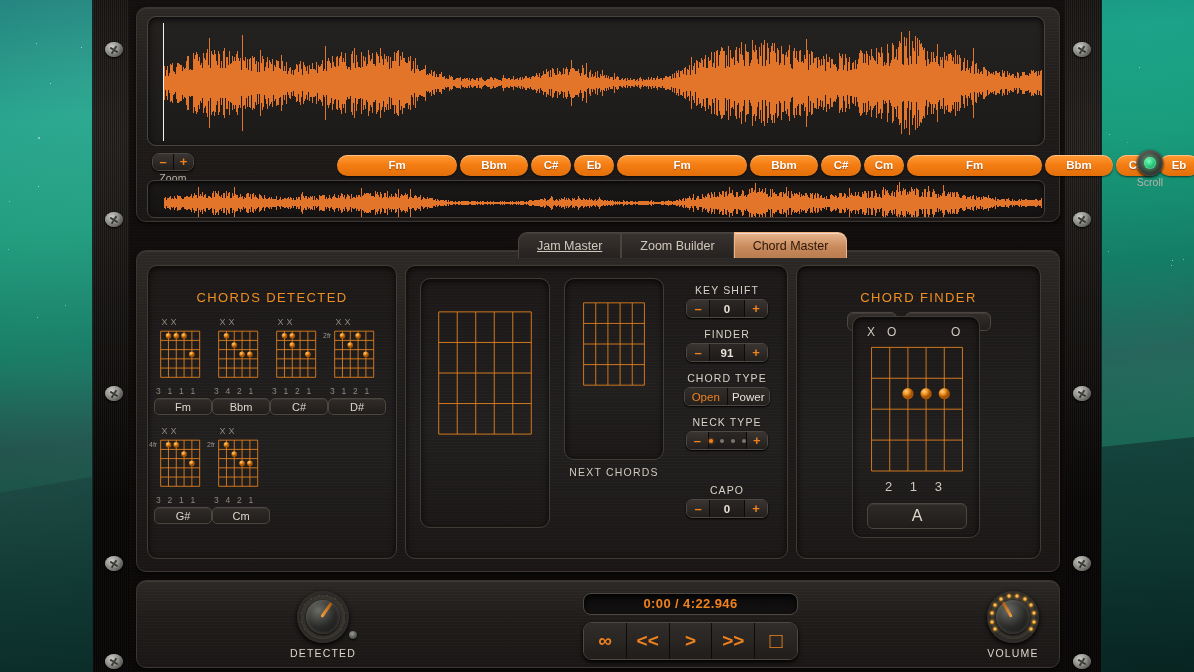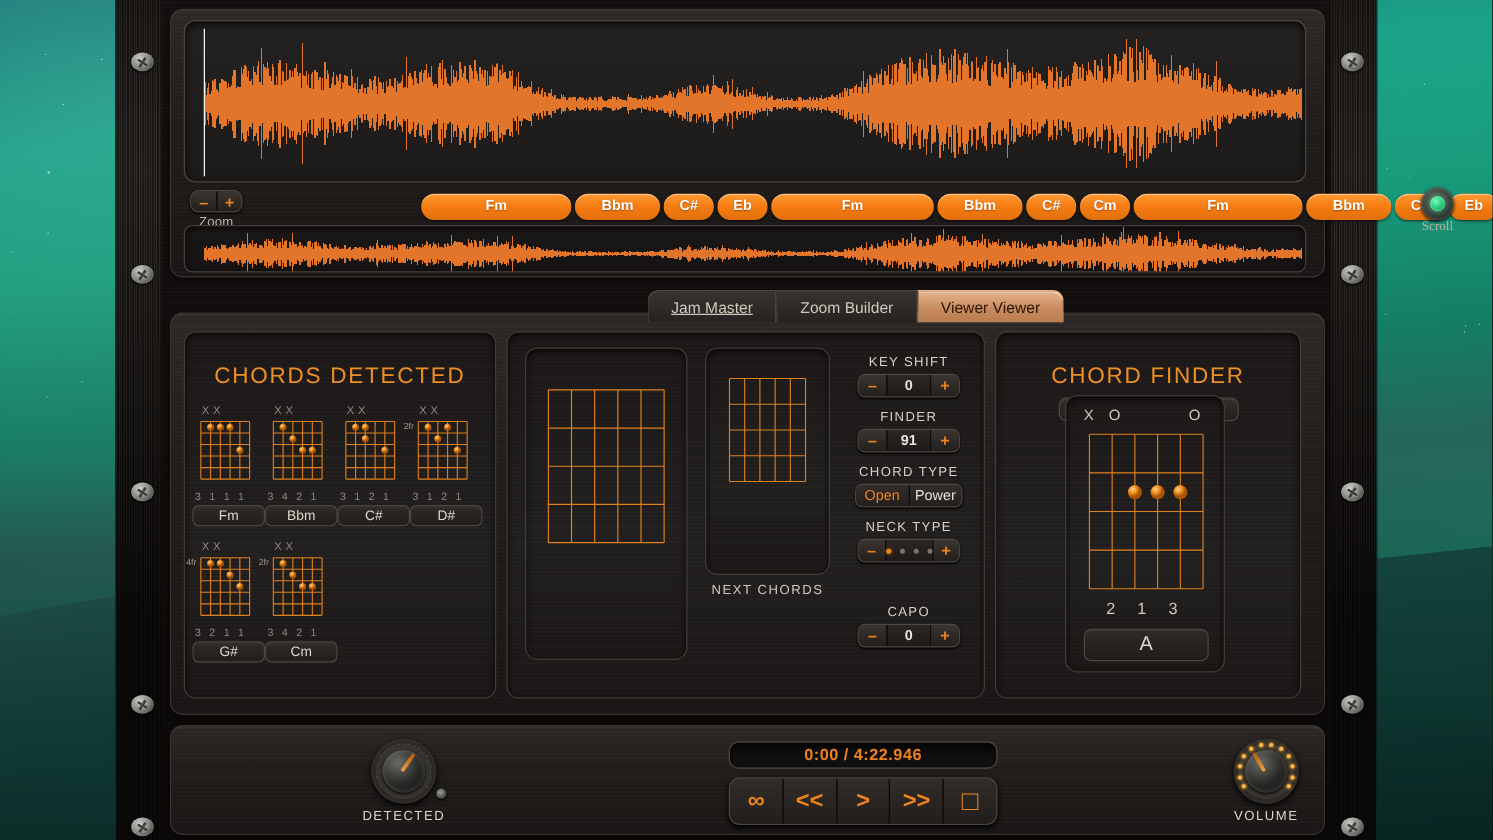--- a/index.html
+++ b/index.html
@@ -111,21 +111,21 @@
 
   #chordbar{position:absolute;left:200px;top:147px;width:790px;height:22px;}
   .chip{
     position:absolute; top:0; height:21px; border-radius:11px;
     background:linear-gradient(180deg,#ff9a36 0%,#f57d12 48%,#e26f0b 100%);
     box-shadow:inset 0 1px 0 rgba(255,255,255,.4), 0 1px 2px rgba(0,0,0,.6);
     color:#fff; font-size:11.5px; font-weight:bold; text-align:center; line-height:21px;
     text-shadow:0 1px 1px rgba(120,50,0,.7);
     cursor:pointer; overflow:hidden;
   }
-  #scroll-ctl{position:absolute;left:994px;top:142px;width:38px;text-align:center;font-family:Liberation Serif, serif;}
+  #scroll-ctl{position:absolute;left:994px;top:142px;width:38px;text-align:center;}
   .led-btn{
     width:26px;height:26px;border-radius:50%;margin:0 auto;
     background:radial-gradient(circle at 40% 32%, #5d5d58, #3a3a36 55%, #1c1c1a);
     box-shadow:0 1px 3px #000, inset 0 0 3px rgba(255,255,255,.25);
     display:flex;align-items:center;justify-content:center;cursor:pointer;
   }
   .led-btn i{
     width:12px;height:12px;border-radius:50%;display:block;
     background:radial-gradient(circle at 40% 35%, #79ffbe, #19c46f 55%, #0a6c3c);
     box-shadow:0 0 6px rgba(40,230,140,.8), inset 0 0 2px #d6ffe8;
@@ -153,21 +153,21 @@
   .tab:last-child{border-radius:0 9px 0 0;}
   .tab.active{
     background:linear-gradient(180deg,#e7b58e,#c98b5d 55%,#b97c4f);
     color:#2a1708;font-weight:normal;
     border-color:#f0b583;
     box-shadow:inset 0 1px 0 rgba(255,255,255,.5);
   }
   #mid-body{position:absolute;left:0;top:22px;width:924px;height:322px;}
 
   .section-title{
-    text-align:center;color:#ef8f23;font-size:18px;letter-spacing:1.4px;
+    text-align:center;color:#ef8f23;font-size:13px;letter-spacing:1.4px;
     padding-top:24px;
   }
 
   
   #detected{position:absolute;left:10px;top:14px;width:250px;height:294px;}
   .cgrid{display:flex;flex-wrap:wrap;gap:0;padding:12px 4px 0 6px;}
   .ccell{width:58px;margin-bottom:11px;}
   .mutes{height:11px;display:flex;gap:0;padding-left:6px;}
   .mutes span{width:9px;text-align:center;color:#8e8880;font-size:9px;line-height:11px;}
   .dgm{position:relative;width:47px;height:56px;margin-left:4px;}
@@ -482,21 +482,21 @@
           <path d="M16 17.022682111900618 L16 26.977317888099382 M17 15.891465209394077 L17 28.108534790605923 M18 18.891414520328492 L18 25.108585479671508 M19 17.294378826599512 L19 26.705621173400488 M20 17.199637016315926 L20 26.800362983684074 M21 15.977543666020594 L21 28.022456333979406 M22 15.443916014992709 L22 28.55608398500729 M23 17.881635854389636 L23 26.118364145610364 M24 16.81298308072521 L24 27.18701691927479 M25 18.129416239792963 L25 25.870583760207037 M26 15.267130737993869 L26 28.732869262006133 M27 16.513271751042275 L27 27.486728248957725 M28 18.339694752016833 L28 25.660305247983167 M29 13.95945442588928 L29 30.04054557411072 M30 14.823725533411434 L30 29.176274466588566 M31 14.61535093281978 L31 29.38464906718022 M32 14.634182501334443 L32 29.365817498665557 M33 17.388825120762647 L33 26.611174879237353 M34 18.298939879478755 L34 25.701060120521245 M35 17.74310889132727 L35 26.25689110867273 M36 16.37804677246382 L36 27.62195322753618 M37 16.484315905939575 L37 27.515684094060425 M38 15.270817777282058 L38 28.72918222271794 M39 15.230687972972158 L39 28.769312027027844 M40 16.36500826313401 L40 27.63499173686599 M41 16.066672778799227 L41 27.933327221200773 M42 14.914312892265908 L42 29.085687107734092 M43 13.271662990027053 L43 30.728337009972947 M44 17.398843488384685 L44 26.601156511615315 M45 14.876140973625176 L45 29.123859026374824 M46 11.660903194587481 L46 32.33909680541252 M47 13.964654349559996 L47 30.035345650440004 M48 14.37663933972302 L48 29.62336066027698 M49 17.153761939331222 L49 26.846238060668778 M50 5.555228993589608 L50 38.44477100641039 M51 15.265795740384869 L51 28.734204259615133 M52 13.458151494893501 L52 30.5418485051065 M53 14.942921974384644 L53 29.057078025615354 M54 10.683085656165272 L54 33.316914343834725 M55 16.400628102896356 L55 27.599371897103644 M56 13.910705076749958 L56 30.089294923250044 M57 13.197368295130353 L57 30.802631704869647 M58 17.425757197820342 L58 26.574242802179658 M59 17.415332957788593 L59 26.584667042211407 M60 14.834679803829273 L60 29.165320196170725 M61 14.976433153497723 L61 29.023566846502277 M62 15.522957811998515 L62 28.477042188001484 M63 17.014920545054473 L63 26.985079454945527 M64 12.140371102745572 L64 31.859628897254428 M65 10.44353919248024 L65 33.55646080751976 M66 15.516282423895149 L66 28.48371757610485 M67 10.396196942901836 L67 33.60380305709816 M68 12.06528997347722 L68 31.93471002652278 M69 12.924443144431267 L69 31.075556855568735 M70 10.32367207700482 L70 33.67632792299518 M71 14.928353500512234 L71 29.071646499487766 M72 16.05231279370377 L72 27.94768720629623 M73 13.529927068831777 L73 30.470072931168225 M74 17.37665520269811 L74 26.62334479730189 M75 12.201281749942988 L75 31.798718250057014 M76 12.272480888801455 L76 31.727519111198546 M77 17.332117679796927 L77 26.667882320203073 M78 9.757551719778316 L78 34.24244828022168 M79 14.739134000927757 L79 29.260865999072244 M80 11.52090287628668 L80 32.479097123713316 M81 11.215997232282794 L81 32.784002767717205 M82 17.22141941087679 L82 26.77858058912321 M83 17.209268493797794 L83 26.790731506202206 M84 12.241558008561684 L84 31.758441991438318 M85 15.237897566504811 L85 28.762102433495187 M86 5.621128666981235 L86 38.378871333018765 M87 12.514043476393843 L87 31.485956523606156 M88 13.982381885259798 L88 30.017618114740202 M89 14.013422843686575 L89 29.986577156313423 M90 16.987302922902813 L90 27.012697077097187 M91 15.878235396001742 L91 28.12176460399826 M92 12.774163976612586 L92 31.225836023387416 M93 15.627596052295985 L93 28.372403947704015 M94 15.178712858207447 L94 28.821287141792553 M95 17.728770750377077 L95 26.271229249622923 M96 15.91228211687697 L96 28.08771788312303 M97 16.983409086297407 L97 27.016590913702593 M98 12.581655258695424 L98 31.418344741304576 M99 11.559646278363923 L99 32.44035372163608 M100 11.621654808445703 L100 32.378345191554295 M101 16.24195637589723 L101 27.75804362410277 M102 13.375377101247693 L102 30.624622898752307 M103 17.910959058843538 L103 26.089040941156462 M104 12.947808970039254 L104 31.052191029960746 M105 11.942939365723998 L105 32.057060634276 M106 15.916860418643733 L106 28.083139581356267 M107 13.618962862294154 L107 30.381037137705846 M108 15.601777469563283 L108 28.39822253043672 M109 17.300081988962354 L109 26.699918011037646 M110 18.35025681717146 L110 25.64974318282854 M111 13.148291396675123 L111 30.851708603324877 M112 14.094502808996822 L112 29.905497191003178 M113 14.604671927326375 L113 29.395328072673625 M114 17.489310627587262 L114 26.510689372412738 M115 18.332653803844444 L115 25.667346196155556 M116 14.137981844822514 L116 29.862018155177488 M117 16.644276181975883 L117 27.355723818024117 M118 17.544703388070044 L118 26.455296611929956 M119 17.885546607370927 L119 26.114453392629073 M120 16.933702284727225 L120 27.066297715272775 M121 15.90378610237889 L121 28.096213897621112 M122 17.50904359240329 L122 26.49095640759671 M123 16.227120228664518 L123 27.772879771335482 M124 18.216818410031614 L124 25.783181589968386 M125 18.165278907044055 L125 25.834721092955945 M126 17.702160739769788 L126 26.297839260230212 M127 18.239107959954666 L127 25.760892040045334 M128 14.642449232412156 L128 29.357550767587846 M129 18.515536642733554 L129 25.484463357266446 M130 18.581849272794493 L130 25.418150727205507 M131 17.572726223419433 L131 26.427273776580567 M132 16.437986518266836 L132 27.562013481733164 M133 18.783064994300673 L133 25.216935005699327 M134 18.407588314824263 L134 25.592411685175737 M135 18.120802840128746 L135 25.879197159871254 M136 16.680883542108933 L136 27.319116457891067 M137 16.610070672496455 L137 27.389929327503545 M138 17.660856557433572 L138 26.339143442566428 M139 17.41379215084081 L139 26.58620784915919 M140 16.49036014623808 L140 27.50963985376192 M141 18.47919946731218 L141 25.52080053268782 M142 16.229903289444827 L142 27.770096710555173 M143 17.128280106276858 L143 26.871719893723142 M144 18.873223597889254 L144 25.126776402110746 M145 17.407348285225346 L145 26.592651714774654 M146 19.093338010051227 L146 24.906661989948773 M147 18.890176199187874 L147 25.109823800812126 M148 15.704826739536845 L148 28.295173260463155 M149 17.7502423414279 L149 26.2497576585721 M150 16.402715625810497 L150 27.597284374189503 M151 15.752792732485654 L151 28.247207267514348 M152 18.5796569825256 L152 25.4203430174744 M153 13.04157089291543 L153 30.95842910708457 M154 11.350583189483471 L154 32.64941681051653 M155 15.4588960396969 L155 28.5411039603031 M156 17.059306395510628 L156 26.940693604489372 M157 15.005687133577123 L157 28.994312866422877 M158 14.76244554269276 L158 29.23755445730724 M159 17.573412525690667 L159 26.426587474309333 M160 15.717112224092146 L160 28.282887775907852 M161 17.43510414890118 L161 26.56489585109882 M162 14.957795789320697 L162 29.0422042106793 M163 16.104407546373633 L163 27.895592453626367 M164 15.168472021456502 L164 28.831527978543498 M165 19.08225047032158 L165 24.91774952967842 M166 14.669047417947683 L166 29.33095258205232 M167 19.0449522396961 L167 24.9550477603039 M168 16.54313997625252 L168 27.45686002374748 M169 17.52221153696138 L169 26.47778846303862 M170 18.94444596072353 L170 25.05555403927647 M171 14.20815688999519 L171 29.791843110004812 M172 14.780749962599877 L172 29.219250037400123 M173 15.262363771957165 L173 28.737636228042835 M174 14.25683728222607 L174 29.74316271777393 M175 14.43254830396187 L175 29.56745169603813 M176 14.489990811794812 L176 29.51000918820519 M177 18.324455502212228 L177 25.675544497787772 M178 15.833275785042183 L178 28.166724214957817 M179 17.919389058892897 L179 26.080610941107103 M180 16.950309418591072 L180 27.049690581408928 M181 14.191588698798801 L181 29.808411301201197 M182 16.758000950772555 L182 27.241999049227445 M183 17.64679650757206 L183 26.35320349242794 M184 15.501389591499112 L184 28.498610408500888 M185 15.407688427122604 L185 28.592311572877396 M186 13.11061272220383 L186 30.889387277796168 M187 16.46112400101143 L187 27.53887599898857 M188 16.7107273416011 L188 27.2892726583989 M189 17.319053972565975 L189 26.680946027434025 M190 13.919702938902239 L190 30.08029706109776 M191 16.536222370483348 L191 27.463777629516652 M192 14.618975926721141 L192 29.38102407327886 M193 12.089148304601643 L193 31.910851695398357 M194 12.537926114460646 L194 31.462073885539354 M195 15.722112267459357 L195 28.27788773254064 M196 14.49050221348833 L196 29.50949778651167 M197 17.538343679926133 L197 26.461656320073867 M198 15.586059838945788 L198 28.413940161054214 M199 12.730193978028487 L199 31.26980602197151 M200 13.94266941954767 L200 30.05733058045233 M201 14.959201318433976 L201 29.040798681566024 M202 17.571165027740676 L202 26.428834972259324 M203 13.481180028578086 L203 30.518819971421912 M204 16.96634866359185 L204 27.03365133640815 M205 16.424481754952197 L205 27.575518245047803 M206 16.329930607188416 L206 27.670069392811584 M207 17.022387080394626 L207 26.977612919605374 M208 14.495942613274684 L208 29.504057386725314 M209 16.299204646132637 L209 27.700795353867363 M210 13.586371940267968 L210 30.413628059732034 M211 14.389740214166363 L211 29.610259785833637 M212 15.989880639016487 L212 28.010119360983513 M213 7.386183833079521 L213 36.61381616692048 M214 14.634514365399294 L214 29.365485634600706 M215 13.504787741129496 L215 30.495212258870502 M216 12.185564514573583 L216 31.814435485426415 M217 12.57898230738256 L217 31.42101769261744 M218 12.353515337872992 L218 31.64648466212701 M219 12.443777843283284 L219 31.556222156716714 M220 12.211855476795765 L220 31.788144523204235 M221 13.04546651825818 L221 30.95453348174182 M222 12.205411944301986 L222 31.794588055698014 M223 14.919559558088565 L223 29.080440441911435 M224 14.639403727288265 L224 29.360596272711735 M225 15.477448011622563 L225 28.522551988377437 M226 16.45052299190656 L226 27.54947700809344 M227 9.873670821558829 L227 34.12632917844117 M228 13.35942639669552 L228 30.64057360330448 M229 11.182495896788389 L229 32.81750410321161 M230 13.67749445611478 L230 30.32250554388522 M231 16.322321864606565 L231 27.677678135393435 M232 11.079201204507612 L232 32.92079879549239 M233 12.701834198027623 L233 31.298165801972377 M234 16.65085666052656 L234 27.34914333947344 M235 16.4735448151482 L235 27.5264551848518 M236 11.540393258031251 L236 32.45960674196875 M237 12.08772457451309 L237 31.91227542548691 M238 15.793581385350226 L238 28.206418614649774 M239 10.48753199394506 L239 33.51246800605494 M240 16.77456493803394 L240 27.22543506196606 M241 14.852649832076768 L241 29.147350167923232 M242 15.86409599058344 L242 28.13590400941656 M243 13.261964637327944 L243 30.738035362672058 M244 15.729622935626177 L244 28.270377064373825 M245 15.396269146548034 L245 28.603730853451964 M246 15.571814661302554 L246 28.428185338697446 M247 12.457999073200547 L247 31.542000926799453 M248 12.766867771899518 L248 31.23313222810048 M249 15.838732951250773 L249 28.161267048749227 M250 7.612988030855671 L250 36.387011969144325 M251 16.937908521476018 L251 27.062091478523982 M252 14.700041363451318 L252 29.29995863654868 M253 13.177421280033384 L253 30.822578719966614 M254 14.091178796028121 L254 29.90882120397188 M255 15.133523239990431 L255 28.86647676000957 M256 14.188466087720094 L256 29.811533912279906 M257 12.067922371271669 L257 31.93207762872833 M258 14.232371746615858 L258 29.767628253384142 M259 12.632437766663168 L259 31.367562233336834 M260 18.00468112747233 L260 25.99531887252767 M261 15.88074869388507 L261 28.11925130611493 M262 7.744752895649352 L262 36.255247104350644 M263 15.972326713040331 L263 28.02767328695967 M264 17.496256020338038 L264 26.503743979661962 M265 16.865677718149254 L265 27.134322281850746 M266 14.573423476696696 L266 29.426576523303304 M267 14.3435764880088 L267 29.6564235119912 M268 15.109795322007042 L268 28.89020467799296 M269 17.171373021584 L269 26.828626978416 M270 15.750813873882816 L270 28.249186126117184 M271 16.07892345437219 L271 27.92107654562781 M272 14.455449525773705 L272 29.544550474226295 M273 18.946796003442287 L273 25.053203996557713 M274 17.76210091988022 L274 26.23789908011978 M275 15.806634573561618 L275 28.193365426438383 M276 16.884770727292892 L276 27.115229272707108 M277 18.447647183906728 L277 25.552352816093272 M278 18.44278951409088 L278 25.55721048590912 M279 16.126681579550954 L279 27.873318420449046 M280 18.23102919147538 L280 25.76897080852462 M281 16.54429154325567 L281 27.45570845674433 M282 16.982661303416045 L282 27.017338696583955 M283 16.6631472825785 L283 27.3368527174215 M284 17.063768554471004 L284 26.936231445528996 M285 19.360723322312396 L285 24.639276677687604 M286 19.141989572594092 L286 24.858010427405908 M287 18.477081925991296 L287 25.522918074008704 M288 19.911557547911997 L288 24.088442452088003 M289 18.279150387363615 L289 25.720849612636385 M290 18.55086438729101 L290 25.44913561270899 M291 19.605745843587336 L291 24.394254156412664 M292 19.037173035085367 L292 24.962826964914633 M293 18.974741141553913 L293 25.025258858446087 M294 18.51212319517433 L294 25.48787680482567 M295 19.067836089448697 L295 24.932163910551303 M296 19.924684497623602 L296 24.075315502376398 M297 19.44632989446254 L297 24.55367010553746 M298 19.185610275598886 L298 24.814389724401114 M299 20.74979571687155 L299 23.25020428312845 M300 19.430294653554462 L300 24.569705346445538 M301 20.54748562790268 L301 23.45251437209732 M302 19.914651356405933 L302 24.085348643594067 M303 20.444028803017044 L303 23.555971196982956 M304 19.719512336980614 L304 24.280487663019386 M305 20.536471196751446 L305 23.463528803248554 M306 20.567559319418397 L306 23.432440680581603 M307 20.3603365836797 L307 23.6396634163203 M308 20.88182462103191 L308 23.11817537896809 M309 21.18244351765627 L309 22.81755648234373 M310 20.16878307554721 L310 23.83121692445279 M311 20.249889786910213 L311 23.750110213089787 M312 21.115299124225647 L312 22.884700875774353 M313 20.231341041093387 L313 23.768658958906613 M314 20.013274100684225 L314 23.986725899315775 M315 20.335190681034323 L315 23.664809318965677 M316 20.005689414401395 L316 23.994310585598605 M317 20.40012674673839 L317 23.59987325326161 M318 20.24342939771313 L318 23.75657060228687 M319 20.403270360078324 L319 23.596729639921676 M320 20.102008591596974 L320 23.897991408403026 M321 21.203067838172927 L321 22.796932161827073 M322 21.09348597424174 L322 22.90651402575826 M323 19.99292607988274 L323 24.00707392011726 M324 20.025934711065112 L324 23.974065288934888 M325 20.078714813285842 L325 23.921285186714158 M326 20.450465565788775 L326 23.549534434211225 M327 20.251294101252824 L327 23.748705898747176 M328 20.76528877617479 L328 23.23471122382521 M329 20.330784267596336 L329 23.669215732403664 M330 21.211420328244298 L330 22.788579671755702 M331 20.72264639496368 L331 23.27735360503632 M332 20.422910696124152 L332 23.577089303875848 M333 21.052976786047676 L333 22.947023213952324 M334 20.49991420258205 L334 23.50008579741795 M335 20.411714962571725 L335 23.588285037428275 M336 20.894637860731518 L336 23.105362139268482 M337 21.12821802753779 L337 22.87178197246221 M338 21.11094768064979 L338 22.88905231935021 M339 20.179999612312763 L339 23.820000387687237 M340 20.634186739279976 L340 23.365813260720024 M341 21.17646796366408 L341 22.82353203633592 M342 20.388297003347567 L342 23.611702996652433 M343 21.227378157607923 L343 22.772621842392077 M344 20.993042353513204 L344 23.006957646486796 M345 20.210794225688463 L345 23.789205774311537 M346 20.971020838133533 L346 23.028979161866467 M347 20.953250688417466 L347 23.046749311582534 M348 21.222940389146537 L348 22.777059610853463 M349 20.850305424983755 L349 23.149694575016245 M350 20.711081010093483 L350 23.288918989906517 M351 20.720031063250282 L351 23.279968936749718 M352 20.11017794580114 L352 23.88982205419886 M353 20.58660280638123 L353 23.41339719361877 M354 20.229935284619188 L354 23.770064715380812 M355 21.164813921057068 L355 22.835186078942932 M356 20.083225055034845 L356 23.916774944965155 M357 20.798678759367522 L357 23.201321240632478 M358 20.865304316344346 L358 23.134695683655654 M359 20.791944789318343 L359 23.208055210681657 M360 20.62755002612972 L360 23.37244997387028 M361 20.64729880925049 L361 23.35270119074951 M362 19.85416963983149 L362 24.14583036016851 M363 20.53511222532164 L363 23.46488777467836 M364 20.29032002786096 L364 23.70967997213904 M365 20.78739095094399 L365 23.21260904905601 M366 21.063900350486815 L366 22.936099649513185 M367 20.845930291467315 L367 23.154069708532685 M368 20.228928318981513 L368 23.771071681018487 M369 20.735469285251327 L369 23.264530714748673 M370 20.03081564036143 L370 23.96918435963857 M371 20.74800539942086 L371 23.25199460057914 M372 20.10249552294654 L372 23.89750447705346 M373 19.871794829222413 L373 24.128205170777587 M374 19.700766136192044 L374 24.299233863807956 M375 20.158130207917402 L375 23.841869792082598 M376 20.563742690518666 L376 23.436257309481334 M377 20.76739152683522 L377 23.23260847316478 M378 20.47033701028098 L378 23.52966298971902 M379 20.65050634097737 L379 23.34949365902263 M380 19.828283255346946 L380 24.171716744653054 M381 19.35654910837291 L381 24.64345089162709 M382 18.972127390415267 L382 25.027872609584733 M383 18.743849540781586 L383 25.256150459218414 M384 20.227382821164845 L384 23.772617178835155 M385 20.209985299596973 L385 23.790014700403027 M386 18.986962677720985 L386 25.013037322279015 M387 18.848921099805207 L387 25.151078900194793 M388 18.86746420571035 L388 25.13253579428965 M389 18.630130291350223 L389 25.369869708649777 M390 18.601986067750218 L390 25.398013932249782 M391 18.887650871371605 L391 25.112349128628395 M392 17.850410622964258 L392 26.149589377035742 M393 17.775652890195843 L393 26.224347109804157 M394 18.131416301104924 L394 25.868583698895076 M395 19.021874186587787 L395 24.978125813412213 M396 16.917832006280605 L396 27.082167993719395 M397 17.501912342294094 L397 26.498087657705906 M398 20.202011556982143 L398 23.797988443017857 M399 19.03197217700099 L399 24.96802782299901 M400 19.031212814606924 L400 24.968787185393076 M401 18.365222860452477 L401 25.634777139547523 M402 16.6554297877653 L402 27.3445702122347 M403 15.127398673152074 L403 28.872601326847928 M404 16.216409093754805 L404 27.783590906245195 M405 18.88137698818063 L405 25.11862301181937 M406 19.79856819930468 L406 24.20143180069532 M407 18.928048063702402 L407 25.071951936297598 M408 18.043781074497907 L408 25.956218925502093 M409 18.570885463379476 L409 25.429114536620524 M410 19.71594129327637 L410 24.28405870672363 M411 18.42785844669301 L411 25.57214155330699 M412 18.891584068037524 L412 25.108415931962476 M413 16.797707462168027 L413 27.202292537831973 M414 17.84756338863702 L414 26.15243661136298 M415 17.72742476021211 L415 26.27257523978789 M416 15.98118158115503 L416 28.018818418844972 M417 18.79313306280265 L417 25.20686693719735 M418 16.9545508410837 L418 27.0454491589163 M419 19.272906280299214 L419 24.727093719700786 M420 17.104225501800748 L420 26.895774498199252 M421 17.701563573459985 L421 26.298436426540015 M422 19.39524445606139 L422 24.60475554393861 M423 19.55178505749709 L423 24.44821494250291 M424 17.189530303749443 L424 26.810469696250557 M425 17.966619553563284 L425 26.033380446436716 M426 16.886701600110968 L426 27.113298399889032 M427 19.2034761035114 L427 24.7965238964886 M428 18.996150442285458 L428 25.003849557714542 M429 17.729494968590146 L429 26.270505031409854 M430 15.249909176919605 L430 28.750090823080395 M431 17.042670048280247 L431 26.957329951719753 M432 17.503082811668293 L432 26.496917188331707 M433 19.49513251895721 L433 24.50486748104279 M434 19.423062100333674 L434 24.576937899666326 M435 17.206984796719222 L435 26.793015203280778 M436 17.858009929099083 L436 26.141990070900917 M437 19.24852651602496 L437 24.75147348397504 M438 18.305421257065895 L438 25.694578742934105 M439 18.83154304274504 L439 25.16845695725496 M440 19.380565225839774 L440 24.619434774160226 M441 17.449547238719276 L441 26.550452761280724 M442 19.290527174268025 L442 24.709472825731975 M443 18.33638886851609 L443 25.66361113148391 M444 18.89689037034087 L444 25.10310962965913 M445 20.3102596391185 L445 23.6897403608815 M446 19.011636419880872 L446 24.988363580119128 M447 18.005322655171756 L447 25.994677344828244 M448 19.976081686961777 L448 24.023918313038223 M449 19.26247872542922 L449 24.73752127457078 M450 18.009142263379466 L450 25.990857736620534 M451 16.38046328740645 L451 27.61953671259355 M452 18.254448981999893 L452 25.745551018000107 M453 19.043291563327568 L453 24.956708436672432 M454 18.60296867008862 L454 25.39703132991138 M455 19.86673121557766 L455 24.13326878442234 M456 18.593207363211437 L456 25.406792636788563 M457 19.228748610940233 L457 24.771251389059767 M458 20.34051690672529 L458 23.65948309327471 M459 19.389721613022004 L459 24.610278386977996 M460 19.607139671427255 L460 24.392860328572745 M461 20.051014604111153 L461 23.948985395888847 M462 19.24357551680523 L462 24.75642448319477 M463 19.99955936471898 L463 24.00044063528102 M464 19.26536103444088 L464 24.73463896555912 M465 20.218877748862667 L465 23.781122251137333 M466 20.80568045690402 L466 23.19431954309598 M467 19.627696350652695 L467 24.372303649347305 M468 20.701400113308154 L468 23.298599886691846 M469 20.0182908339128 L469 23.9817091660872 M470 20.760898465165344 L470 23.239101534834656 M471 20.347617967965224 L471 23.652382032034776 M472 21.087044653637378 L472 22.912955346362622 M473 20.669967573541076 L473 23.330032426458924 M474 20.97946859490474 L474 23.02053140509526 M475 19.11850441231416 L475 24.88149558768584 M476 20.3711647312153 L476 23.6288352687847 M477 21.108891016420394 L477 22.891108983579606 M478 20.06352565138206 L478 23.93647434861794 M479 20.259987290877845 L479 23.740012709122155 M480 20.812131303586128 L480 23.187868696413872 M481 20.792799485950173 L481 23.207200514049827 M482 20.18538050983724 L482 23.81461949016276 M483 20.08068488507936 L483 23.91931511492064 M484 20.126683417872844 L484 23.873316582127156 M485 20.557372902550444 L485 23.442627097449556 M486 20.564844635647184 L486 23.435155364352816 M487 20.129982078987165 L487 23.870017921012835 M488 20.9429878700762 L488 23.0570121299238 M489 21.145869291021427 L489 22.854130708978573 M490 20.24664785004903 L490 23.75335214995097 M491 20.33518752675652 L491 23.66481247324348 M492 20.412566467374827 L492 23.587433532625173 M493 20.317208744094337 L493 23.682791255905663 M494 20.054266944808077 L494 23.945733055191923 M495 20.440387760861025 L495 23.559612239138975 M496 20.44294916228622 L496 23.55705083771378 M497 20.02226837832959 L497 23.97773162167041 M498 20.241426619062864 L498 23.758573380937136 M499 20.092960470617264 L499 23.907039529382736 M500 20.139581297360166 L500 23.860418702639834 M501 20.579240759539996 L501 23.420759240460004 M502 20.38311317308392 L502 23.61688682691608 M503 19.181127641370114 L503 24.818872358629886 M504 21.24149486975255 L504 22.75850513024745 M505 19.935624357982363 L505 24.064375642017637 M506 20.556022083081317 L506 23.443977916918683 M507 21.102961988025793 L507 22.897038011974207 M508 20.896602863149997 L508 23.103397136850003 M509 21.105325931484497 L509 22.894674068515503 M510 20.74575343638617 L510 23.25424656361383 M511 20.68289602356008 L511 23.31710397643992 M512 21.13778924666935 L512 22.86221075333065 M513 20.44345296671587 L513 23.55654703328413 M514 20.348406778302706 L514 23.651593221697294 M515 20.206577839751446 L515 23.793422160248554 M516 20.60304345481994 L516 23.39695654518006 M517 19.958207283007184 L517 24.041792716992816 M518 20.36827132537669 L518 23.63172867462331 M519 20.334897041172297 L519 23.665102958827703 M520 19.121435462820024 L520 24.878564537179976 M521 19.57283633414037 L521 24.42716366585963 M522 19.604675350781513 L522 24.395324649218487 M523 20.45580958936951 L523 23.54419041063049 M524 20.55006719446836 L524 23.44993280553164 M525 20.39046517082275 L525 23.60953482917725 M526 20.371211617370683 L526 23.628788382629317 M527 20.42603367116729 L527 23.57396632883271 M528 18.585185297675064 L528 25.414814702324936 M529 18.719323074939357 L529 25.280676925060643 M530 19.782911838542326 L530 24.217088161457674 M531 17.540950143176687 L531 26.459049856823313 M532 18.70538210461776 L532 25.29461789538224 M533 19.99954663890571 L533 24.00045336109429 M534 18.336333806905884 L534 25.663666193094116 M535 17.461807687208847 L535 26.538192312791153 M536 19.707955311808625 L536 24.292044688191375 M537 16.73948364065997 L537 27.26051635934003 M538 17.606180871865718 L538 26.393819128134282 M539 17.062380503396422 L539 26.937619496603578 M540 16.621407033293487 L540 27.378592966706513 M541 15.08596809704775 L541 28.91403190295225 M542 17.18805618102804 L542 26.81194381897196 M543 19.321201925681216 L543 24.678798074318784 M544 17.190875924066088 L544 26.809124075933912 M545 12.800089077520015 L545 31.199910922479987 M546 19.10477331422327 L546 24.89522668577673 M547 18.677087054906757 L547 25.322912945093243 M548 16.87001145277965 L548 27.12998854722035 M549 14.596267238579973 L549 29.403732761420027 M550 15.307783706049115 L550 28.692216293950885 M551 18.418208356806367 L551 25.581791643193633 M552 17.774196124799943 L552 26.225803875200057 M553 18.02170942343474 L553 25.97829057656526 M554 13.340023534633339 L554 30.65997646536666 M555 16.102238745633063 L555 27.897761254366937 M556 16.647646631049252 L556 27.352353368950748 M557 15.459830869867963 L557 28.540169130132035 M558 15.648084941924925 L558 28.351915058075075 M559 12.869061024196903 L559 31.130938975803097 M560 11.992499534575831 L560 32.00750046542417 M561 14.464547960183209 L561 29.53545203981679 M562 17.024902121711158 L562 26.975097878288842 M563 11.102502981264252 L563 32.89749701873575 M564 13.227466844377316 L564 30.772533155622682 M565 16.02307593709747 L565 27.97692406290253 M566 10.748341135335297 L566 33.251658864664705 M567 15.550608567815857 L567 28.449391432184143 M568 16.076378609063212 L568 27.923621390936788 M569 14.705889526028809 L569 29.29411047397119 M570 15.999401651139204 L570 28.000598348860798 M571 10.848496282606117 L571 33.15150371739388 M572 12.988673969471435 L572 31.011326030528565 M573 13.690228305628636 L573 30.309771694371364 M574 9.799453583983997 L574 34.200546416016 M575 9.774177056263744 L575 34.225822943736254 M576 15.529151277335952 L576 28.470848722664048 M577 10.715921593517514 L577 33.284078406482486 M578 10.039945484911495 L578 33.9600545150885 M579 15.050681750136272 L579 28.94931824986373 M580 13.105808427215301 L580 30.8941915727847 M581 5.5176544377999015 L581 38.482345562200095 M582 11.724530940770341 L582 32.27546905922966 M583 11.754092345158481 L583 32.24590765484152 M584 8.618567053141875 L584 35.381432946858126 M585 14.057175809390511 L585 29.94282419060949 M586 16.329585989173342 L586 27.670414010826658 M587 15.523882669442775 L587 28.476117330557223 M588 10.640621562957316 L588 33.359378437042686 M589 11.019304686071214 L589 32.980695313928784 M590 16.33988510280201 L590 27.66011489719799 M591 14.872714191410385 L591 29.127285808589615 M592 15.406935614029571 L592 28.59306438597043 M593 12.652090925682982 L593 31.347909074317016 M594 9.467625352695384 L594 34.532374647304614 M595 10.25499731148687 L595 33.74500268851313 M596 14.677017688139946 L596 29.322982311860052 M597 13.802398638604103 L597 30.197601361395897 M598 15.647888450580421 L598 28.35211154941958 M599 14.187882919813227 L599 29.812117080186773 M600 13.27995615551941 L600 30.720043844480593 M601 7.863300514028088 L601 36.13669948597191 M602 12.329817912180234 L602 31.670182087819768 M603 6.861940143142489 L603 37.13805985685751 M604 7.089657887633772 L604 36.91034211236623 M605 10.695692332293595 L605 33.304307667706404 M606 9.247204531222636 L606 34.752795468777364 M607 2.2512646618949432 L607 41.74873533810506 M608 11.521253568150593 L608 32.47874643184941 M609 10.522798099108925 L609 33.477201900891075 M610 10.909527137409988 L610 33.09047286259001 M611 7.398845748370775 L611 36.601154251629225 M612 10.97155696581792 L612 33.02844303418208 M613 9.644860412039845 L613 34.35513958796015 M614 7.955428713768638 L614 36.04457128623136 M615 12.046640330696663 L615 31.95335966930334 M616 10.592939810535219 L616 33.40706018946478 M617 7.4056015833375195 L617 36.59439841666248 M618 12.606086583579685 L618 31.393913416420315 M619 12.79099516535984 L619 31.20900483464016 M620 16.045065547792994 L620 27.954934452207006 M621 14.564522186361373 L621 29.435477813638627 M622 7.7490264260939075 L622 36.250973573906094 M623 15.90961891833415 L623 28.09038108166585 M624 8.046207579881607 L624 35.95379242011839 M625 11.730797110040937 L625 32.26920288995906 M626 11.387440965509855 L626 32.61255903449015 M627 12.535907735444669 L627 31.464092264555333 M628 12.531137243135339 L628 31.46886275686466 M629 14.85388696552975 L629 29.14611303447025 M630 15.06139255261289 L630 28.93860744738711 M631 12.19730414288537 L631 31.802695857114628 M632 11.431139180992508 L632 32.56886081900749 M633 10.600921271291215 L633 33.39907872870879 M634 16.347276615930767 L634 27.652723384069233 M635 11.183926877236079 L635 32.816073122763925 M636 13.490823009278447 L636 30.509176990721553 M637 11.677028997442168 L637 32.322971002557836 M638 6.216693001861854 L638 37.783306998138144 M639 15.366235817400351 L639 28.63376418259965 M640 10.332434670546808 L640 33.66756532945319 M641 16.90178691258358 L641 27.09821308741642 M642 17.09050696446135 L642 26.90949303553865 M643 9.883098411747122 L643 34.11690158825288 M644 13.35174994783591 L644 30.64825005216409 M645 14.742644246948165 L645 29.257355753051833 M646 12.068978135676009 L646 31.93102186432399 M647 13.310662849519918 L647 30.689337150480082 M648 12.413161580103228 L648 31.58683841989677 M649 12.899402170761771 L649 31.10059782923823 M650 13.938066683039153 L650 30.061933316960847 M651 10.540934984291349 L651 33.45906501570865 M652 15.960410394908662 L652 28.039589605091336 M653 13.326695154858447 L653 30.67330484514155 M654 14.838733286604798 L654 29.1612667133952 M655 13.570116044966477 L655 30.429883955033525 M656 15.278558268265275 L656 28.721441731734725 M657 11.755235039781114 L657 32.24476496021889 M658 12.09892187518372 L658 31.90107812481628 M659 13.568543449844826 L659 30.431456550155175 M660 15.960374021310258 L660 28.03962597868974 M661 17.043565379664013 L661 26.956434620335987 M662 11.56482991487335 L662 32.43517008512665 M663 13.444227692516238 L663 30.555772307483764 M664 11.502144296295427 L664 32.49785570370457 M665 17.710174766855346 L665 26.289825233144654 M666 13.611966693320507 L666 30.388033306679493 M667 11.79734862728757 L667 32.20265137271243 M668 17.204599443260953 L668 26.795400556739047 M669 11.970829644981395 L669 32.02917035501861 M670 13.320648505889324 L670 30.679351494110676 M671 16.842522833129507 L671 27.157477166870493 M672 15.059186878770054 L672 28.940813121229944 M673 13.68284271026412 L673 30.31715728973588 M674 17.370589921169692 L674 26.629410078830308 M675 16.520659076248986 L675 27.479340923751014 M676 15.61404305187591 L676 28.38595694812409 M677 17.891605351214945 L677 26.108394648785055 M678 15.284013140449419 L678 28.715986859550583 M679 18.103067497067443 L679 25.896932502932557 M680 17.585196390990465 L680 26.414803609009535 M681 17.693123147546444 L681 26.306876852453556 M682 14.317343394924192 L682 29.682656605075806 M683 13.404638913863447 L683 30.595361086136553 M684 13.820386085536951 L684 30.179613914463047 M685 14.61812685523085 L685 29.381873144769152 M686 16.28073704600015 L686 27.71926295399985 M687 13.7094504109711 L687 30.2905495890289 M688 15.031433502135908 L688 28.968566497864092 M689 16.581780618227242 L689 27.418219381772758 M690 15.751392076332207 L690 28.24860792366779 M691 11.947620441398987 L691 32.05237955860101 M692 11.72121778959264 L692 32.27878221040736 M693 12.150339222866192 L693 31.849660777133806 M694 16.128603434262587 L694 27.871396565737413 M695 15.082889538197243 L695 28.917110461802757 M696 12.152343618006748 L696 31.847656381993254 M697 12.752737514417047 L697 31.24726248558295 M698 16.790627878881196 L698 27.209372121118804 M699 14.98505557092858 L699 29.01494442907142 M700 15.923926803963404 L700 28.076073196036596 M701 6.804108078862873 L701 37.195891921137125 M702 13.727792584593367 L702 30.272207415406633 M703 12.239492424132472 L703 31.76050757586753 M704 13.96001758904061 L704 30.03998241095939 M705 14.935751896956177 L705 29.064248103043823 M706 14.61914185211987 L706 29.38085814788013 M707 10.872816417607186 L707 33.12718358239282 M708 15.049313471624414 L708 28.950686528375584 M709 14.183485634960867 L709 29.816514365039133 M710 10.639569528456315 L710 33.36043047154369 M711 14.612776660670288 L711 29.38722333932971 M712 16.264409843996983 L712 27.735590156003017 M713 16.32182380532423 L713 27.67817619467577 M714 10.529288454849304 L714 33.47071154515069 M715 13.190755257461294 L715 30.809244742538706 M716 10.4190379786678 L716 33.5809620213322 M717 10.369710924889388 L717 33.63028907511061 M718 12.09300175948971 L718 31.90699824051029 M719 16.535320302227966 L719 27.464679697772034 M720 9.649118640083444 L720 34.350881359916556 M721 16.57058045871976 L721 27.42941954128024 M722 16.03790895527008 L722 27.96209104472992 M723 9.83667913393526 L723 34.16332086606474 M724 10.4155489453099 L724 33.5844510546901 M725 16.827784308047605 L725 27.172215691952395 M726 14.93130053106773 L726 29.06869946893227 M727 9.053142404752279 L727 34.94685759524772 M728 12.403310502179185 L728 31.596689497820815 M729 16.42888986927391 L729 27.57111013072609 M730 16.187073608164305 L730 27.812926391835695 M731 13.209504690440395 L731 30.790495309559603 M732 15.688937345629178 L732 28.311062654370822 M733 16.574737777805545 L733 27.425262222194455 M734 8.648736748101824 L734 35.351263251898175 M735 5.72020816931316 L735 38.27979183068684 M736 14.473624932703363 L736 29.526375067296637 M737 8.126041356584155 L737 35.87395864341585 M738 9.770600448061847 L738 34.22939955193815 M739 9.415873625946587 L739 34.58412637405341 M740 11.577471789170797 L740 32.4225282108292 M741 13.821444420935533 L741 30.178555579064465 M742 14.78391399001241 L742 29.216086009987592 M743 11.775412609940458 L743 32.22458739005954 M744 10.001860871432502 L744 33.9981391285675 M745 15.019204496920745 L745 28.980795503079257 M746 11.30630363032285 L746 32.69369636967715 M747 15.578336745390718 L747 28.421663254609282 M748 8.663266694477008 L748 35.33673330552299 M749 4.3554399245760465 L749 39.64456007542395 M750 11.30020537919138 L750 32.69979462080862 M751 0.5901929565616584 L751 43.40980704343834 M752 10.122306598863554 L752 33.87769340113645 M753 13.616008042359205 L753 30.383991957640795 M754 10.260825575640164 L754 33.73917442435984 M755 7.152226319680123 L755 36.847773680319875 M756 9.112509224832248 L756 34.88749077516775 M757 8.121036770843993 L757 35.87896322915601 M758 14.362831368533872 L758 29.63716863146613 M759 11.103219459919528 L759 32.89678054008047 M760 13.101053839945887 L760 30.898946160054113 M761 9.993314238795122 L761 34.00668576120488 M762 11.30523993295909 L762 32.69476006704091 M763 6.424048189658823 L763 37.57595181034118 M764 7.576606601590871 L764 36.42339339840913 M765 9.515049935843058 L765 34.48495006415694 M766 7.939026610496493 L766 36.06097338950351 M767 14.275178547773386 L767 29.724821452226614 M768 7.239114216935873 L768 36.760885783064126 M769 7.997988510376297 L769 36.002011489623705 M770 8.555358432154271 L770 35.44464156784573 M771 15.734294976872796 L771 28.265705023127204 M772 15.8240964650449 L772 28.1759035349551 M773 14.69295946365764 L773 29.30704053634236 M774 10.806510962524495 L774 33.1934890374755 M775 15.886789960232067 L775 28.113210039767935 M776 8.295487798738485 L776 35.704512201261515 M777 7.7318001600945845 L777 36.268199839905414 M778 15.903455351242599 L778 28.0965446487574 M779 11.430293607395352 L779 32.569706392604644 M780 4.532257080034615 L780 39.46774291996539 M781 10.325331598322057 L781 33.67466840167794 M782 15.892609636910482 L782 28.107390363089518 M783 16.134784439681688 L783 27.865215560318312 M784 11.186579987871728 L784 32.813420012128276 M785 8.026125838520707 L785 35.973874161479294 M786 10.463993112086468 L786 33.53600688791353 M787 12.92608337022378 L787 31.07391662977622 M788 12.807208553236748 L788 31.192791446763252 M789 16.578285505873215 L789 27.421714494126785 M790 12.657054022699562 L790 31.342945977300438 M791 15.735706787754994 L791 28.264293212245008 M792 13.536626439226415 L792 30.463373560773583 M793 15.281999335382435 L793 28.718000664617563 M794 11.635902151443233 L794 32.36409784855677 M795 3.8900054925418885 L795 40.10999450745811 M796 10.133748658768312 L796 33.86625134123169 M797 15.102920741071195 L797 28.897079258928805 M798 14.768994226671218 L798 29.231005773328782 M799 13.196633139019632 L799 30.80336686098037 M800 11.27638993884266 L800 32.72361006115734 M801 13.127713267826557 L801 30.872286732173443 M802 11.011372625342709 L802 32.98862737465729 M803 16.010422766001447 L803 27.989577233998553 M804 10.561688849521168 L804 33.43831115047883 M805 12.255818246221008 L805 31.744181753778992 M806 10.51691621837531 L806 33.483083781624686 M807 15.777381455510268 L807 28.222618544489734 M808 10.970021068895367 L808 33.02997893110464 M809 11.092322451626373 L809 32.90767754837363 M810 13.134056885996285 L810 30.865943114003713 M811 15.911972964777917 L811 28.088027035222083 M812 17.257148056101833 L812 26.742851943898167 M813 17.065020398736095 L813 26.934979601263905 M814 15.315385369190913 L814 28.684614630809087 M815 14.050452547417873 L815 29.949547452582127 M816 14.049611470313728 L816 29.950388529686272 M817 14.801562976038563 L817 29.19843702396144 M818 17.900008573827474 L818 26.099991426172526 M819 16.161257785864205 L819 27.838742214135795 M820 16.326854399200112 L820 27.673145600799888 M821 16.312961476212692 L821 27.687038523787308 M822 15.274673085829965 L822 28.725326914170033 M823 17.775747130424357 L823 26.224252869575643 M824 15.293214146423182 L824 28.706785853576818 M825 13.797247931380253 L825 30.202752068619745 M826 18.359853570110452 L826 25.640146429889548 M827 18.630048380085547 L827 25.369951619914453 M828 14.513327839217514 L828 29.486672160782486 M829 17.196721622774017 L829 26.803278377225983 M830 15.815681694707212 L830 28.184318305292788 M831 15.535453948391755 L831 28.464546051608245 M832 18.840075231777842 L832 25.159924768222158 M833 16.37697659258658 L833 27.62302340741342 M834 17.6216997222794 L834 26.3783002777206 M835 15.356472699042312 L835 28.643527300957686 M836 16.315877249346304 L836 27.684122750653696 M837 16.191251614247093 L837 27.808748385752907 M838 15.673584571196837 L838 28.326415428803163 M839 16.95956348174181 L839 27.04043651825819 M840 14.293527406627568 L840 29.706472593372432 M841 17.27228679009733 L841 26.72771320990267 M842 16.83426239001687 L842 27.16573760998313 M843 18.235812847802613 L843 25.764187152197387 M844 17.12872143014844 L844 26.87127856985156 M845 17.629737387530515 L845 26.370262612469485 M846 18.825884937830306 L846 25.174115062169694 M847 15.762665738898319 L847 28.23733426110168 M848 19.700226843131563 L848 24.299773156868437 M849 17.813882223719915 L849 26.186117776280085 M850 18.146243849965934 L850 25.853756150034066 M851 18.723992947443996 L851 25.276007052556004 M852 19.253634146136037 L852 24.746365853863963 M853 18.054055654928717 L853 25.945944345071283 M854 18.120735955301893 L854 25.879264044698107 M855 18.143998395921994 L855 25.856001604078006 M856 18.102279551156983 L856 25.897720448843017 M857 19.72653932930508 L857 24.27346067069492 M858 17.997109247436043 L858 26.002890752563957 M859 17.796621708890896 L859 26.203378291109104 M860 16.746501364626994 L860 27.253498635373006 M861 18.775676618089616 L861 25.224323381910384 M862 19.514887862461247 L862 24.485112137538753 M863 20.29631996162508 L863 23.70368003837492 M864 18.086942067411076 L864 25.913057932588924 M865 19.584247364319676 L865 24.415752635680324 M866 19.279974816127087 L866 24.720025183872913 M867 20.45326693538096 L867 23.54673306461904 M868 20.26506445051779 L868 23.73493554948221 M869 19.830563732023485 L869 24.169436267976515 M870 18.68602686584727 L870 25.31397313415273 M871 18.44069787740889 L871 25.55930212259111 M872 20.206197455340284 L872 23.793802544659716 M873 17.96547456378421 L873 26.03452543621579 M874 19.285204050498397 L874 24.714795949501603 M875 18.691108838127732 L875 25.308891161872268 M876 18.869082828877186 L876 25.130917171122814 M877 18.24974233729876 L877 25.75025766270124 M878 17.76441140610239 L878 26.23558859389761 M879 18.505042239273926 L879 25.494957760726074 M880 18.910289529400647 L880 25.089710470599353 M881 18.79197633627098 L881 25.20802366372902 M882 18.576010235474918 L882 25.423989764525082 M883 18.728360712221225 L883 25.271639287778775 M884 18.63530628349863 L884 25.36469371650137 M885 19.39928998751981 L885 24.60071001248019 M886 19.098543082513157 L886 24.901456917486843 M887 17.77912540375511 L887 26.22087459624489 M888 17.960122561099546 L888 26.039877438900454 M889 19.1596733330663 L889 24.8403266669337 M890 19.517956494580723 L890 24.482043505419277 M891 19.116823427119275 L891 24.883176572880725 M892 18.9222078086386 L892 25.0777921913614 M893 17.472459084639457 L893 26.527540915360543 " stroke="#e2752a" stroke-width="1" fill="none" shape-rendering="crispEdges"></path>
         </svg>
     </div>
   </div>
 
   <div id="mid">
 
     <div id="tabs">
         <div class="tab">Jam Master</div>
         <div class="tab">Zoom Builder</div>
-        <div class="tab active">Viewer Viewer</div>
+        <div class="tab active">Chord Master</div>
       </div>
 
     <div id="mid-body" class="panel">
 
       <div id="detected" class="inset">
         <div class="section-title">CHORDS DETECTED</div>
         <div class="cgrid" id="cgrid">
             <div class="ccell">
               <div class="mutes">
                 <span>X</span>

